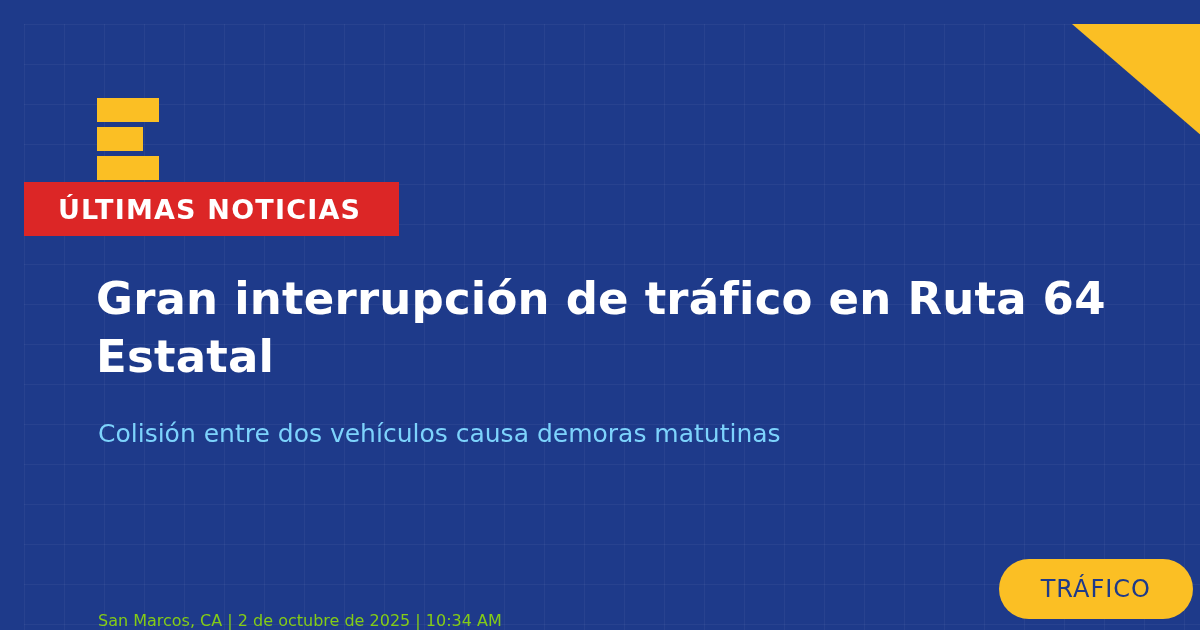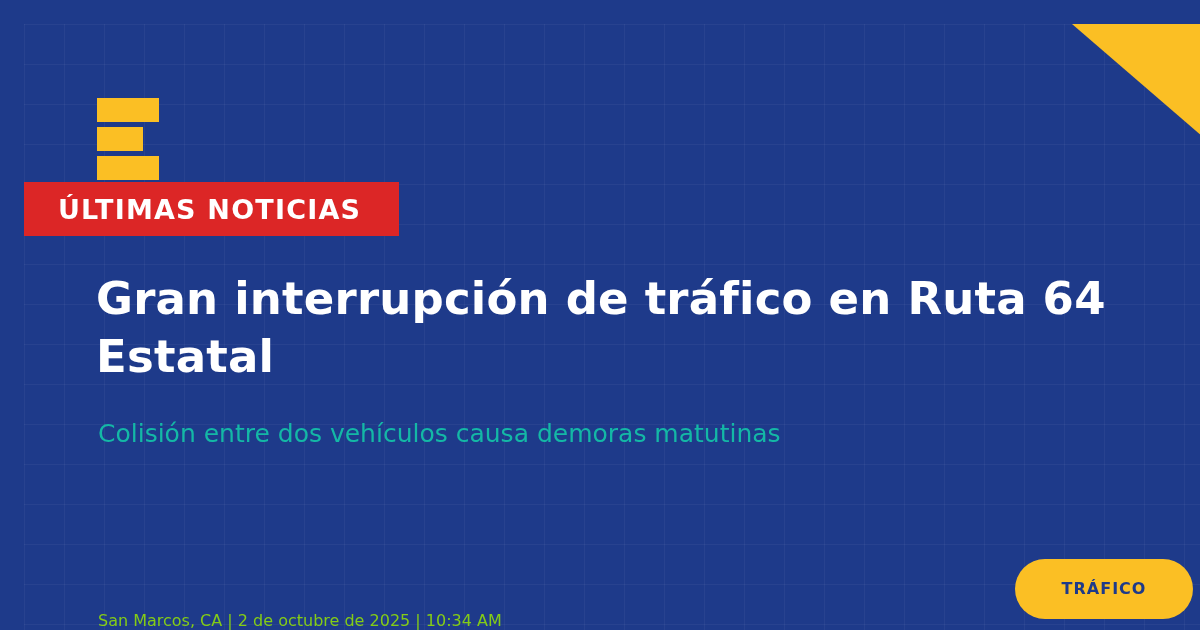--- a/index.html
+++ b/index.html
@@ -95,21 +95,21 @@
     line-height: 1.28;
     letter-spacing: 0.2px;
   }
 
   
   .subtitle {
     position: absolute;
     left: 62px;
     top: 382px;
     width: 1000px;
-    color: #14b8a6;
+    color: #7dd3fc;
     font-size: 25px;
     font-weight: normal;
     line-height: 1.3;
   }
 
   
   .meta {
     position: absolute;
     left: 62px;
     top: 575px;
@@ -129,22 +129,22 @@
     min-width: 178px;
     background: #fbbf24;
     border-radius: 30px;
     display: flex;
     align-items: center;
     justify-content: center;
     padding: 0 30px;
   }
   .category-pill-label {
     color: #1e3a8a;
-    font-size: 16px;
-    font-weight: bold;
+    font-size: 24px;
+    font-weight: normal;
     letter-spacing: 1px;
     line-height: 1;
     white-space: nowrap;
   }
 </style>
 </head>
 <body>
 
 <div class="card">
 

